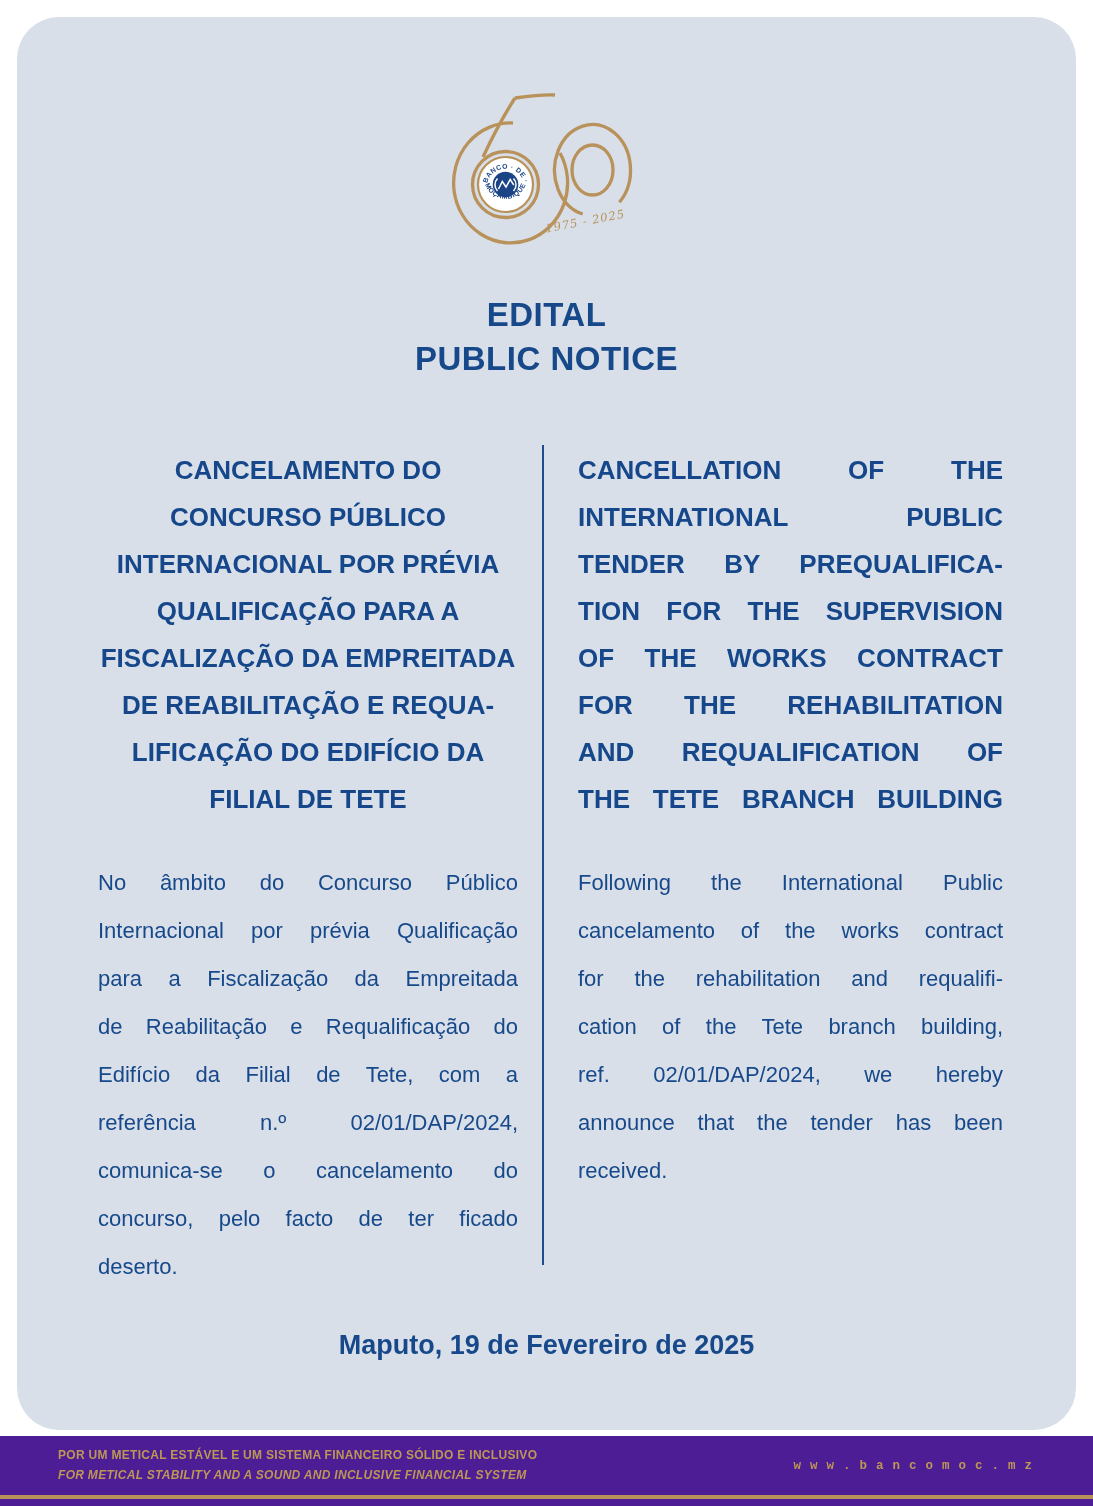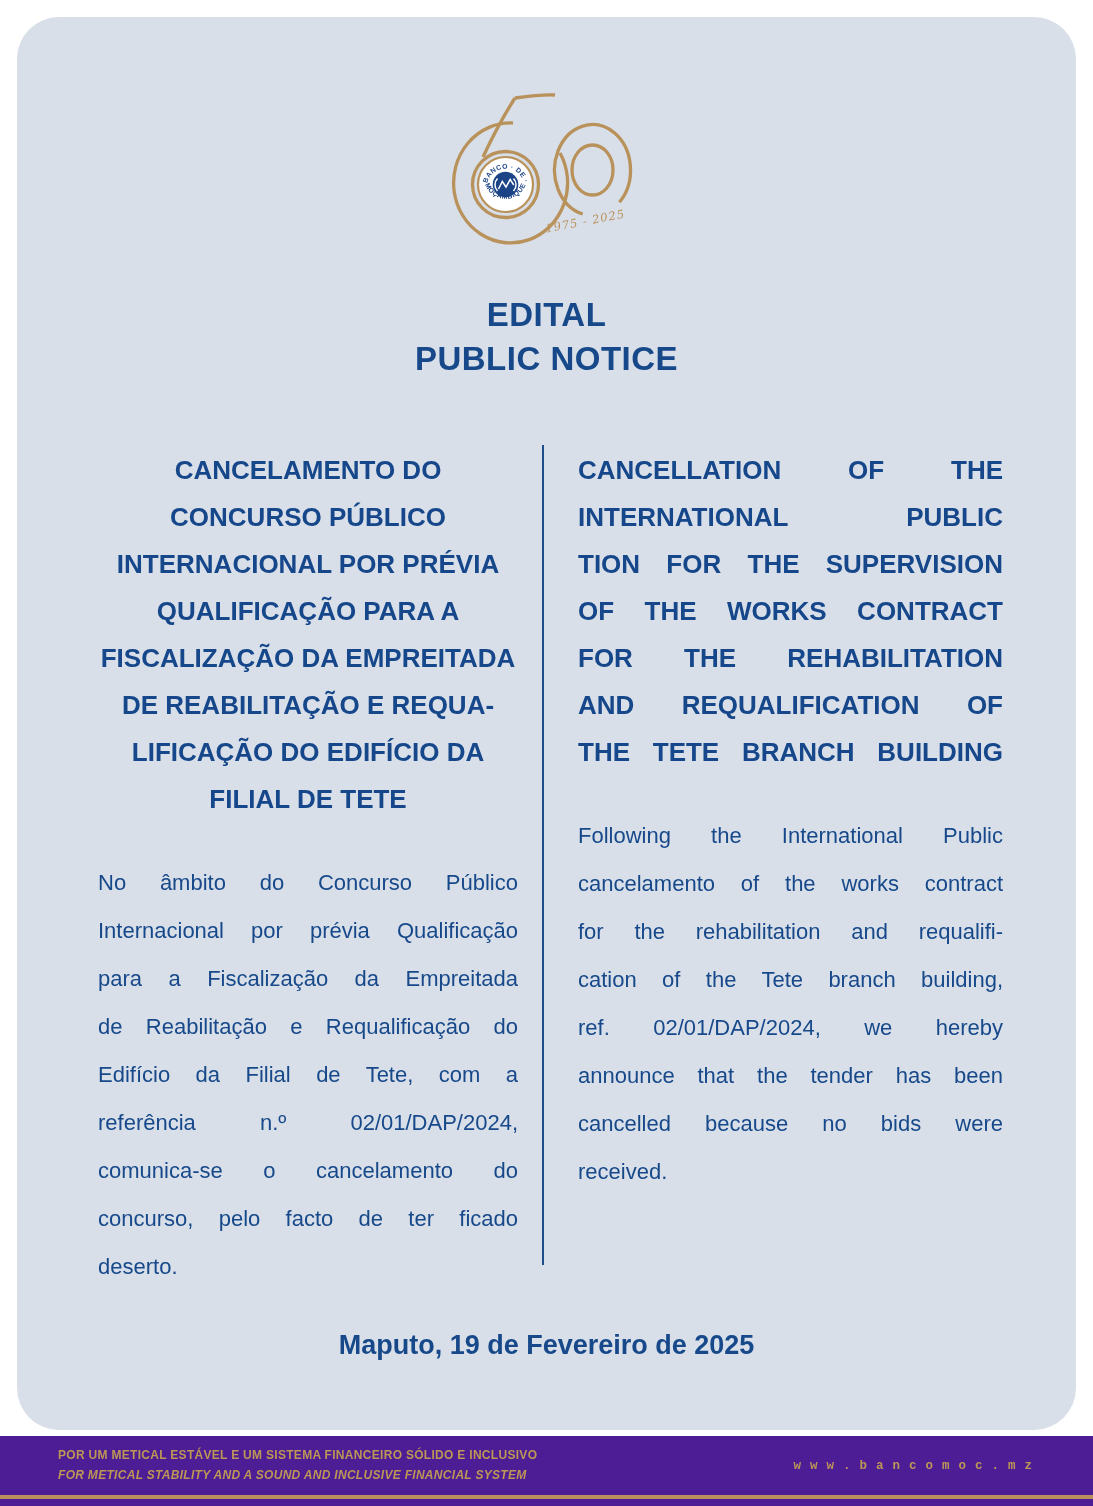--- a/index.html
+++ b/index.html
@@ -113,34 +113,34 @@
         <div class="bl lline">deserto.</div>
       </div>
     </div>
 
     <div class="divider"></div>
 
     <div class="col col-right">
       <div>
         <div class="hl jline">CANCELLATION OF THE</div>
         <div class="hl jline">INTERNATIONAL PUBLIC</div>
+        <div class="hl jline">TENDER BY PREQUALIFICA-</div>
         <div class="hl jline">TION FOR THE SUPERVISION</div>
         <div class="hl jline">OF THE WORKS CONTRACT</div>
         <div class="hl jline">FOR THE REHABILITATION</div>
         <div class="hl jline">AND REQUALIFICATION OF</div>
         <div class="hl jline">THE TETE BRANCH BUILDING</div>
       </div>
       <div class="body-block">
         <div class="bl jline">Following the International Public</div>
         <div class="bl jline">cancelamento of the works contract</div>
         <div class="bl jline">for the rehabilitation and requalifi-</div>
         <div class="bl jline">cation of the Tete branch building,</div>
         <div class="bl jline">ref. 02/01/DAP/2024, we hereby</div>
         <div class="bl jline">announce that the tender has been</div>
-        <div class="bl jline">cancelled because no bids were</div>
         <div class="bl lline">received.</div>
       </div>
     </div>
 
     <div class="dateline">Maputo, 19 de Fevereiro de 2025</div>
   </div>
 
   <div class="footer">
     <div class="footer-taglines">
       <div class="tag-pt">POR UM METICAL ESTÁVEL E UM SISTEMA FINANCEIRO SÓLIDO E INCLUSIVO</div>

